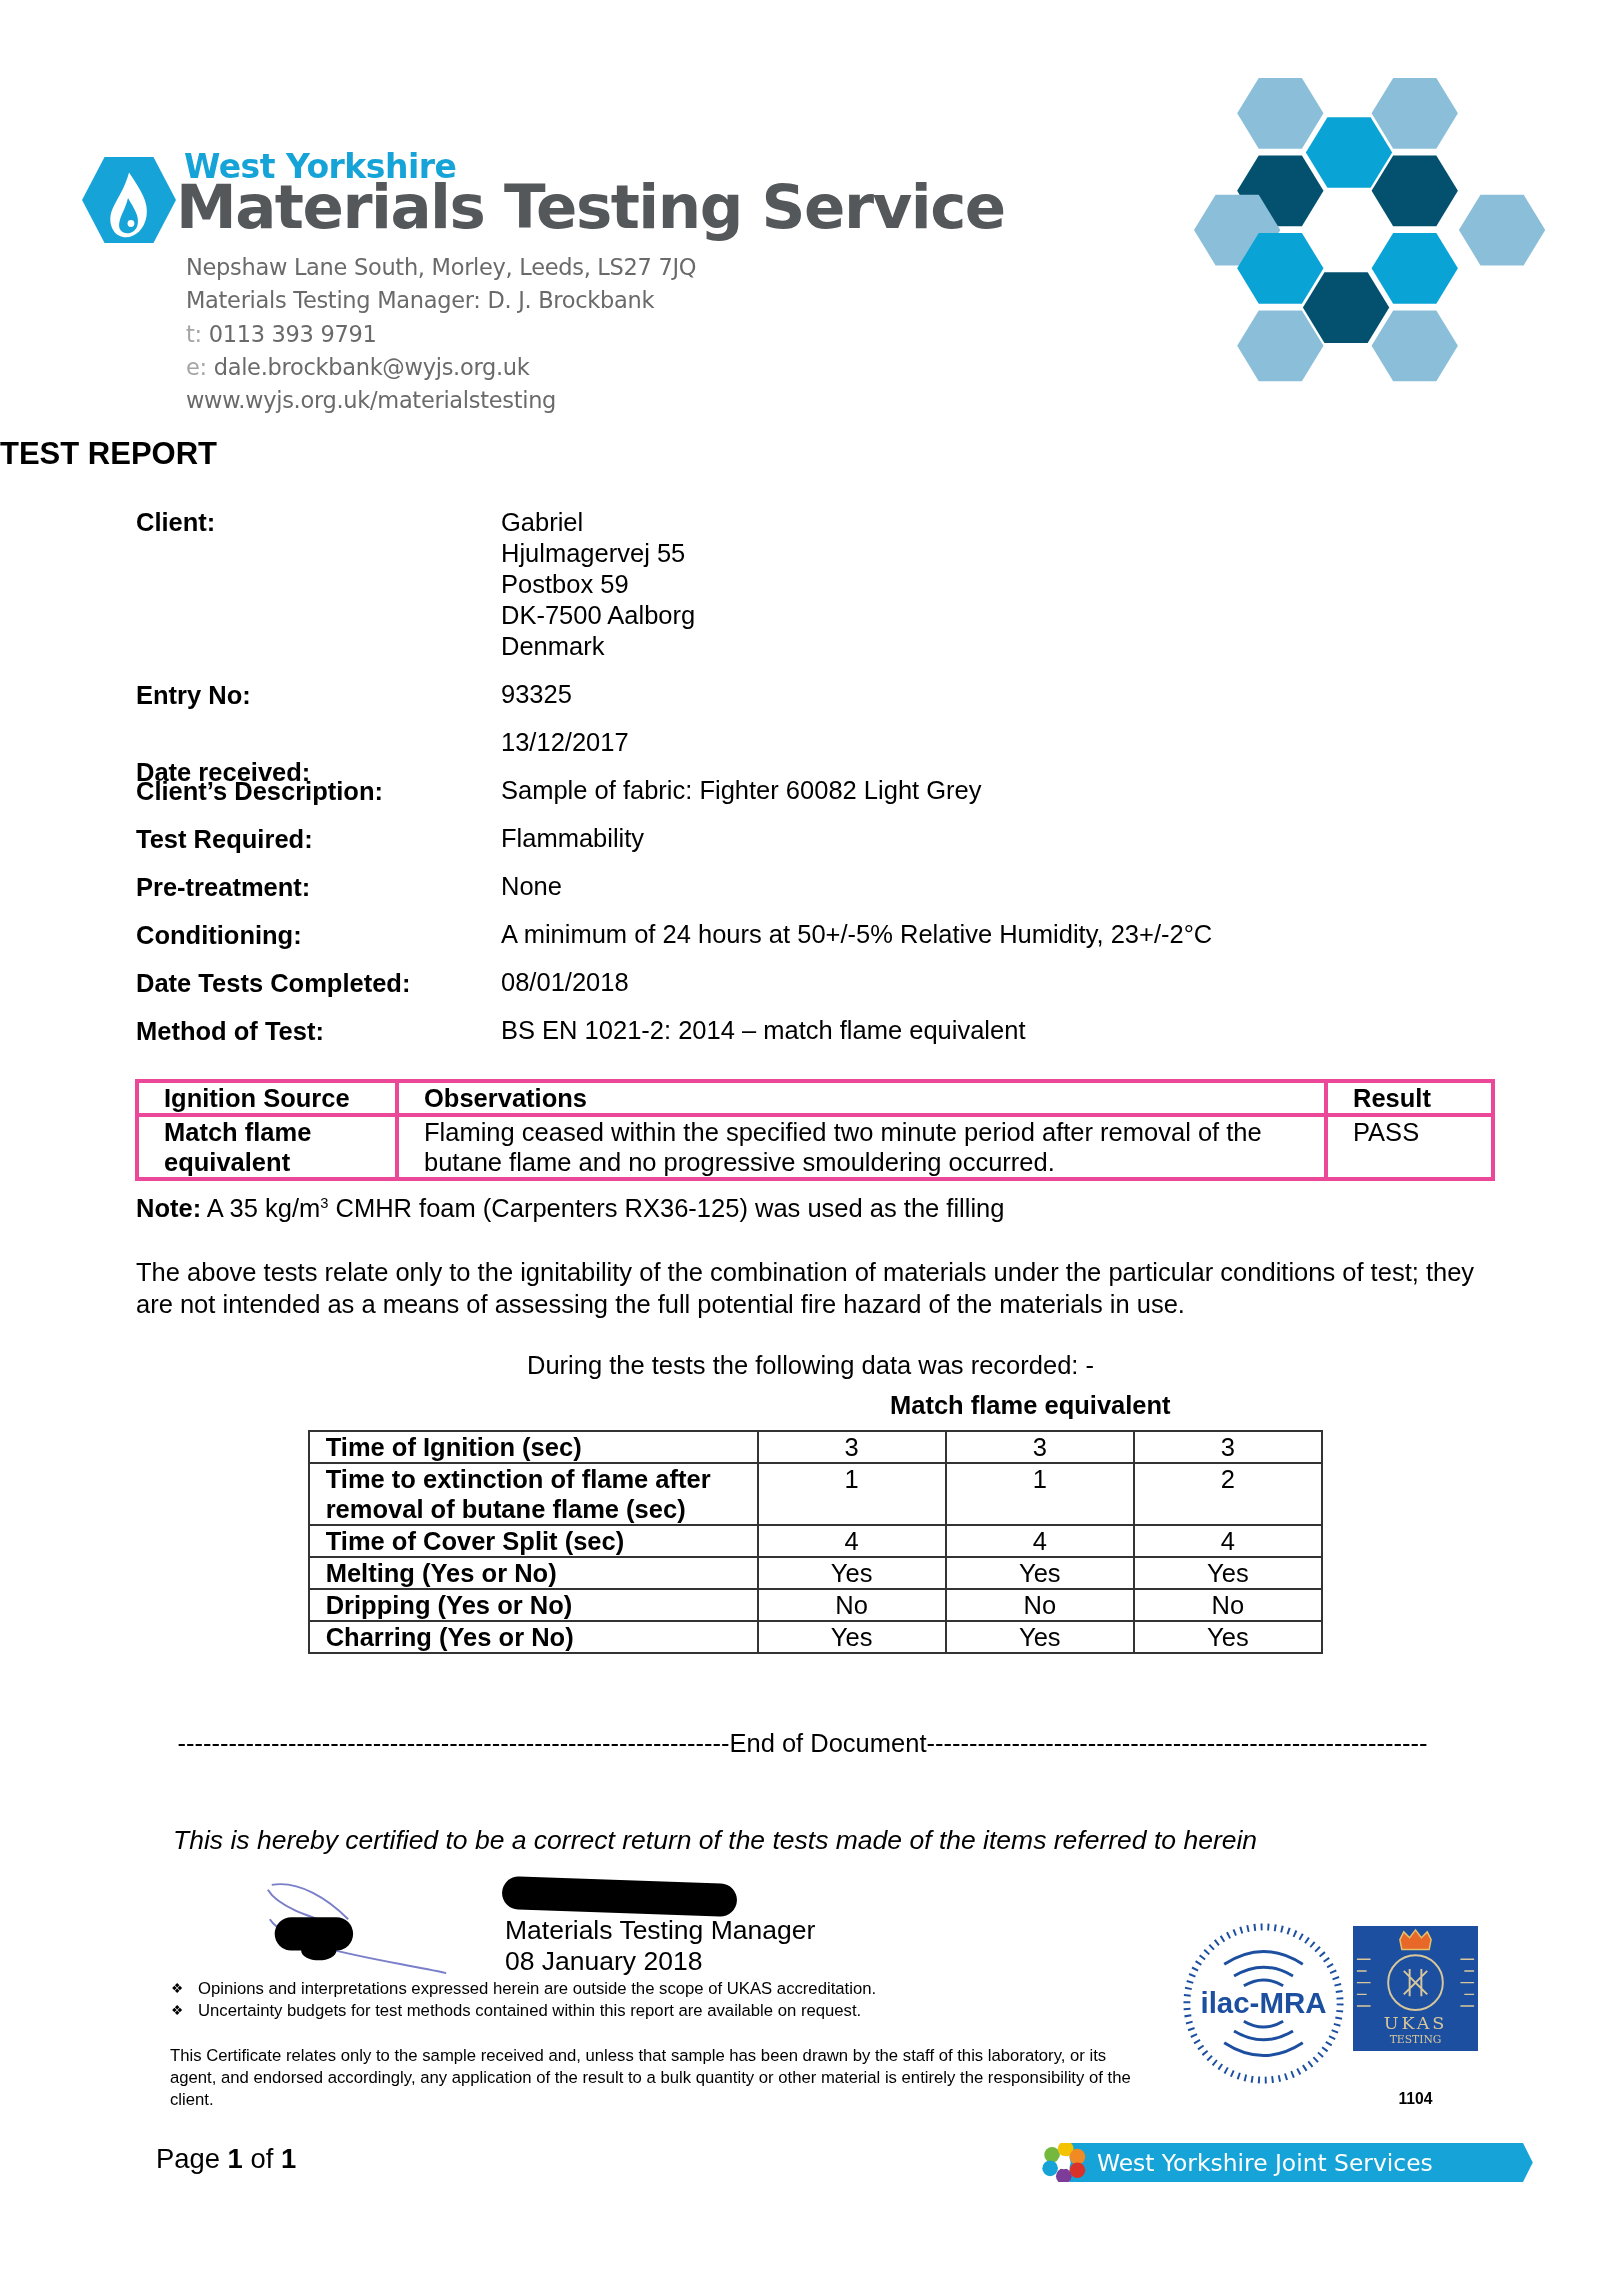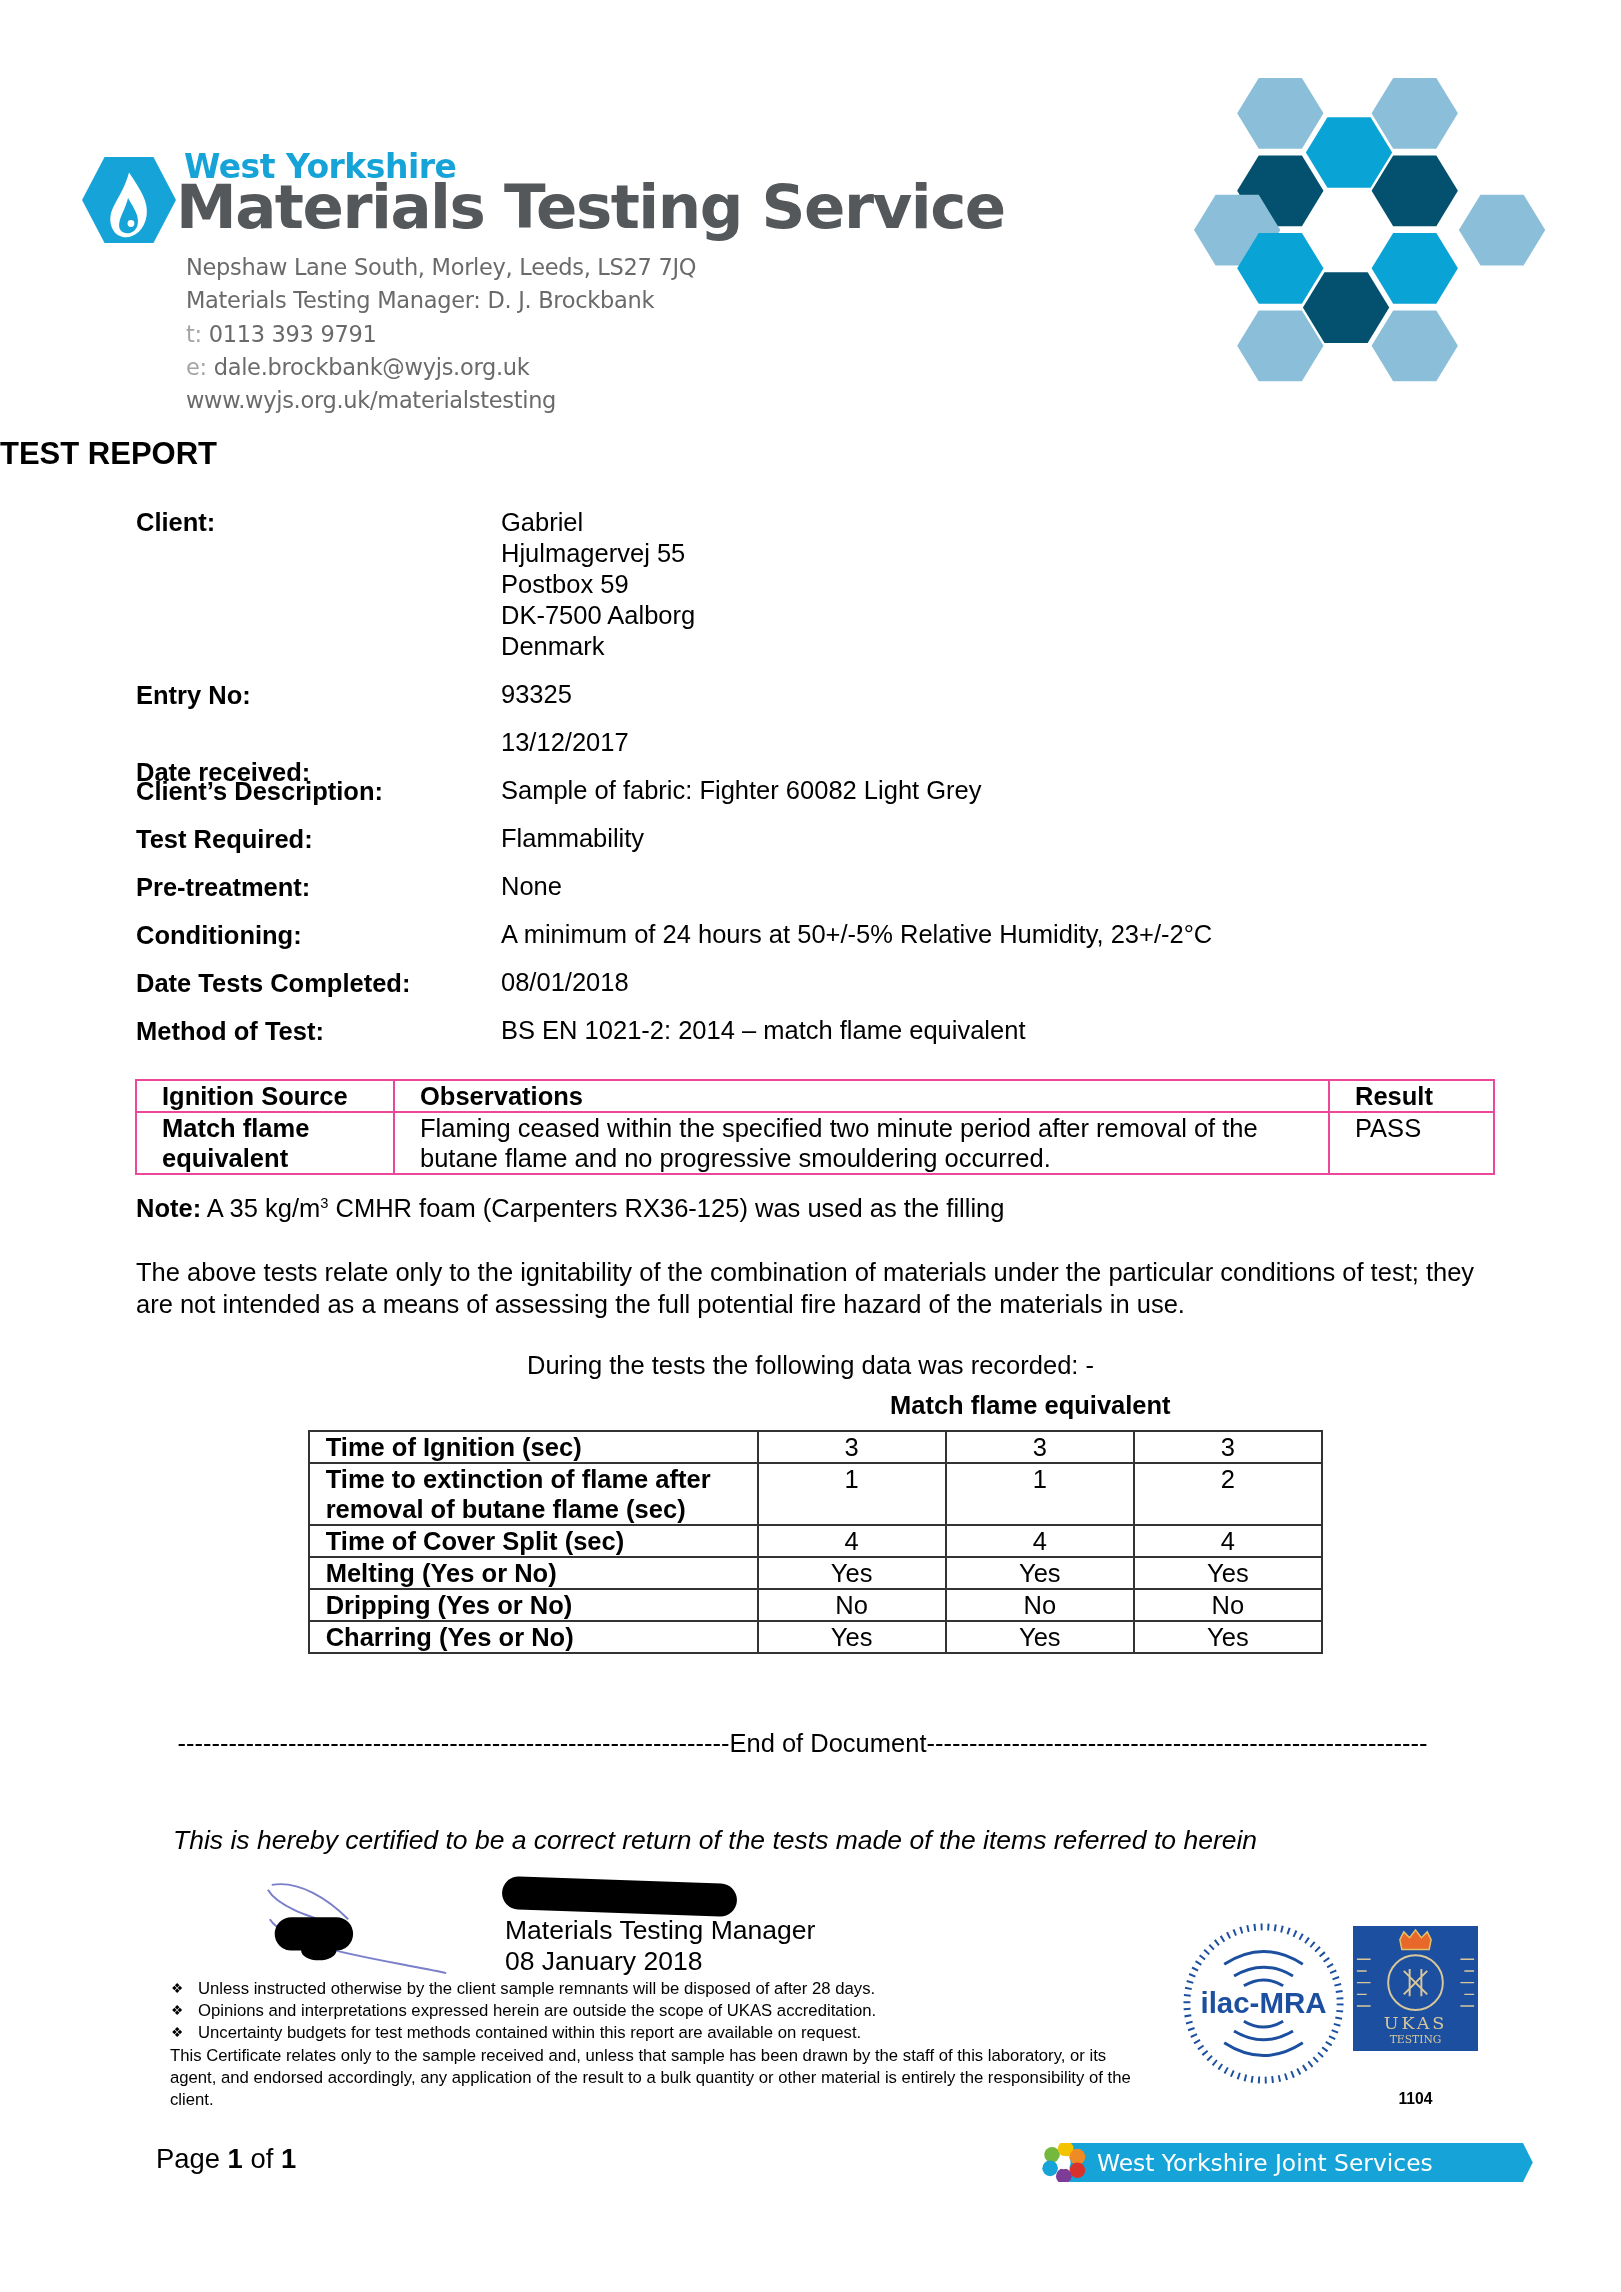--- a/index.html
+++ b/index.html
@@ -15,21 +15,21 @@
 
   .hex-cluster { left:1194px; top:76px; width:363px; height:314px; }
 
   .title { left:0; width:1583px; top:436px; text-align:left; font-size:31px; font-weight:bold; }
 
   .info-label { left:136px; font-size:25.5px; font-weight:bold; }
   .info-value { left:501px; font-size:25.5px; line-height:31px; }
 
   table { border-collapse:collapse; }
   .ign-table { left:135px; top:1079px; width:1360px; font-size:25.5px; }
-  .ign-table td { border:2px solid #ec4899; padding:0 25px; vertical-align:top; line-height:30px; }
+  .ign-table td { border:4px solid #ec4899; padding:0 25px; vertical-align:top; line-height:30px; }
   .ign-table .hdr td { font-weight:bold; }
 
   .note { left:136px; top:1194px; font-size:25.5px; }
   .note sup { font-size:14.7px; }
   .para { left:136px; top:1256px; width:1372px; font-size:25.5px; line-height:32px; }
 
   .recorded { left:0; width:1621px; top:1351px; text-align:center; font-size:25.5px; }
   .mfe-head { left:890px; top:1391px; font-size:25.5px; font-weight:bold; }
   .data-table { left:308px; top:1430px; width:1015px; font-size:25.5px; }
   .data-table td { border:2px solid #333; line-height:30px; padding:0 15.7px; vertical-align:top; }
@@ -197,21 +197,20 @@
   <rect x="15" y="38" width="80" height="34" rx="17" fill="#000"></rect>
   <ellipse cx="60" cy="72" rx="18" ry="10" fill="#000"></ellipse>
 </svg>
 <div class="abs redact-name"></div>
 <div class="abs mgr">
   <div>Materials Testing Manager</div>
   <div>08 January 2018</div>
 </div>
 
 <div class="abs bullets">
-  <div class="b">Unless instructed otherwise by the client sample remnants will be disposed of after 28 days.</div>
   <div class="b">Opinions and interpretations expressed herein are outside the scope of UKAS accreditation.</div>
   <div class="b">Uncertainty budgets for test methods contained within this report are available on request.</div>
 </div>
 <div class="abs cert-para">This Certificate relates only to the sample received and, unless that sample has been drawn by the staff of this laboratory, or its agent, and endorsed accordingly, any application of the result to a bulk quantity or other material is entirely the responsibility of the client.</div>
 
 <svg class="abs ilac" viewBox="0 0 168 168">
   <circle cx="84" cy="84" r="78" fill="none" stroke="#1c4fa0" stroke-width="7" stroke-dasharray="2 5"></circle>
   <path d="M44 44 Q84 18 124 44 M54 56 Q84 38 114 56 M64 66 Q84 54 104 66" stroke="#1c4fa0" stroke-width="3" fill="none"></path>
   <path d="M44 124 Q84 150 124 124 M54 112 Q84 130 114 112 M64 102 Q84 114 104 102" stroke="#1c4fa0" stroke-width="3" fill="none"></path>
   <text x="84" y="94" text-anchor="middle" font-family="Liberation Sans, sans-serif" font-weight="bold" font-size="30" fill="#1c4fa0">ilac-MRA</text>

